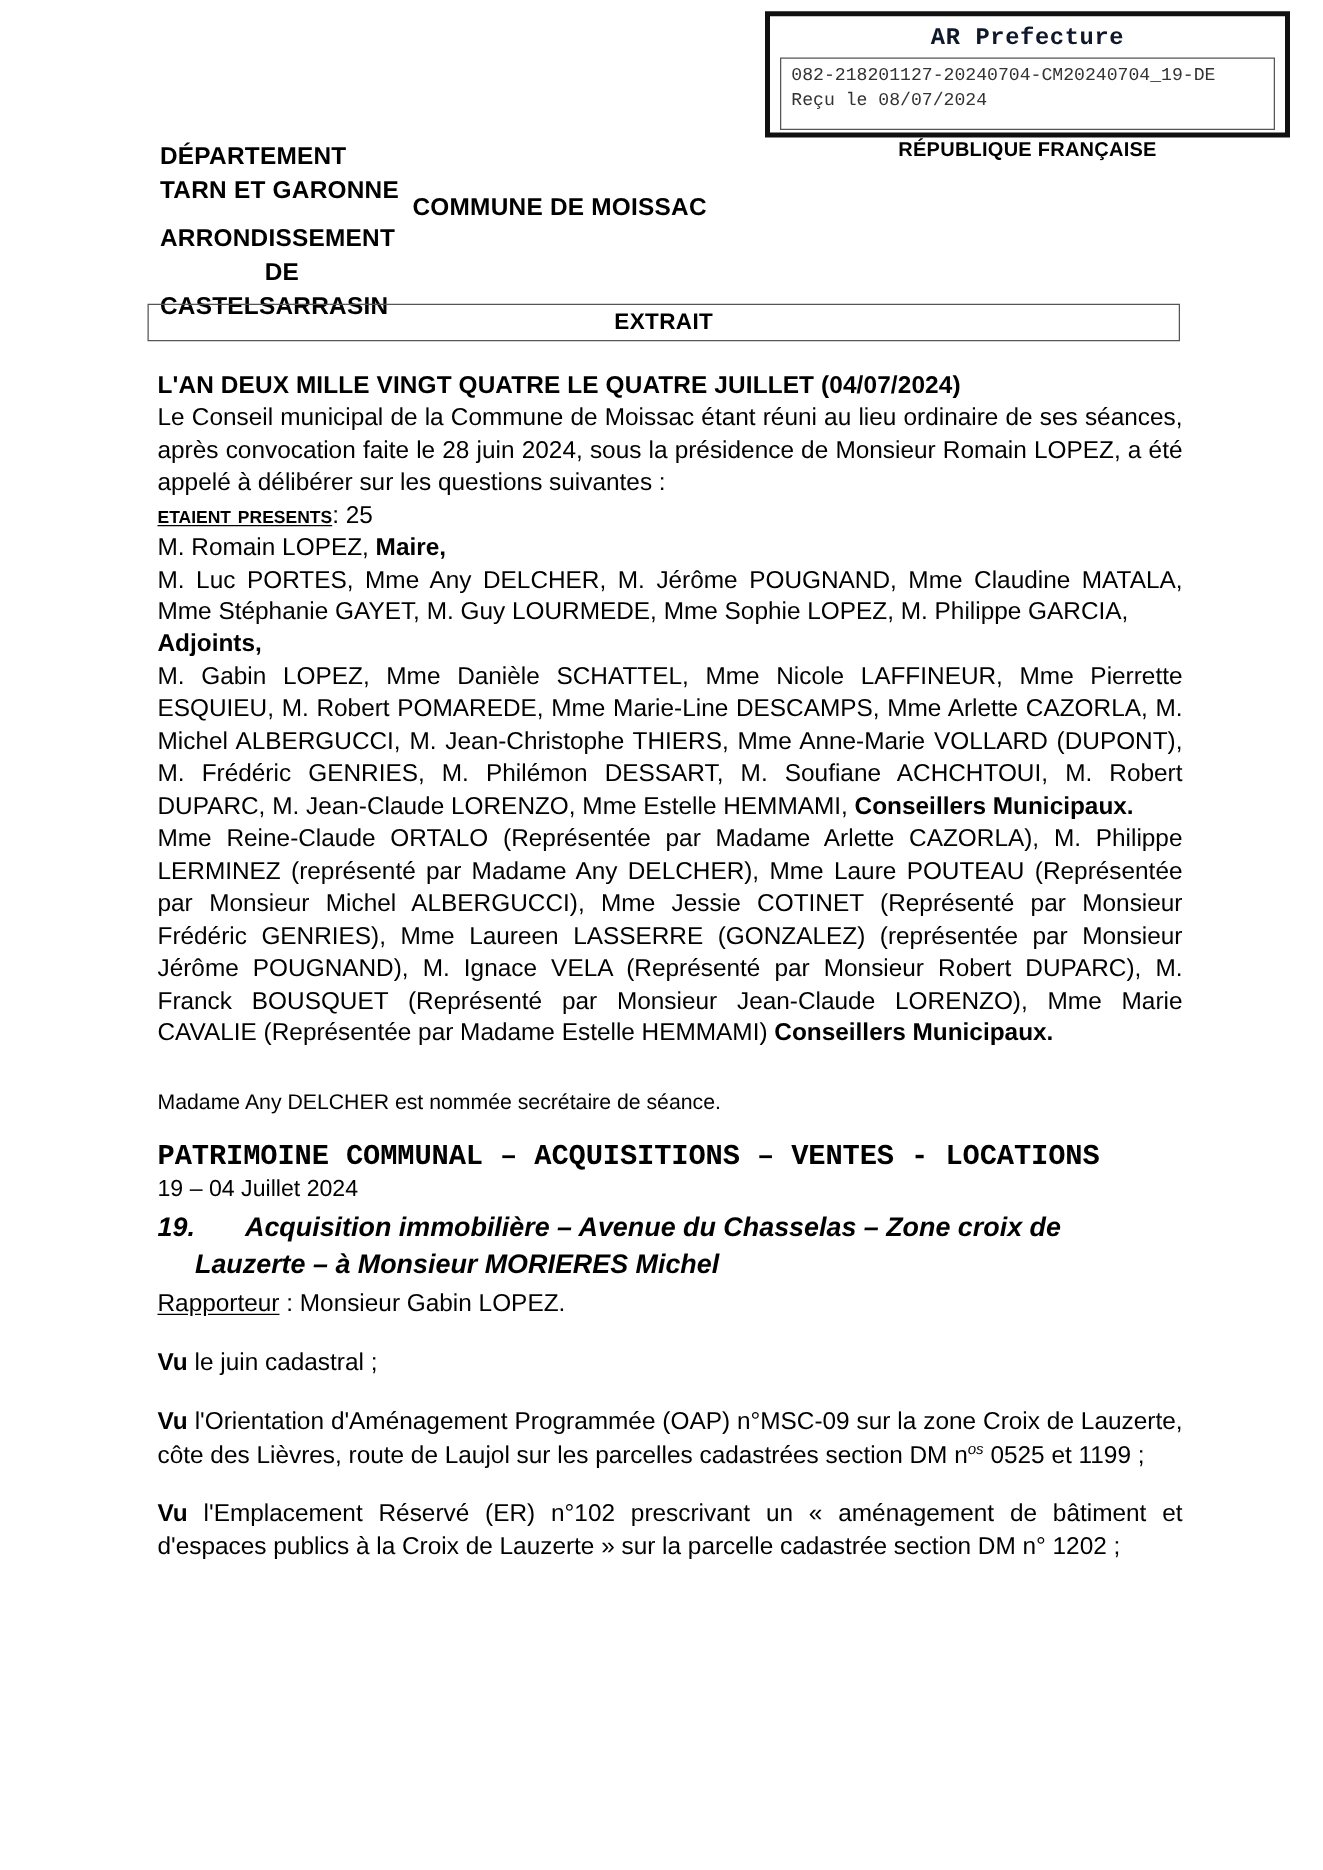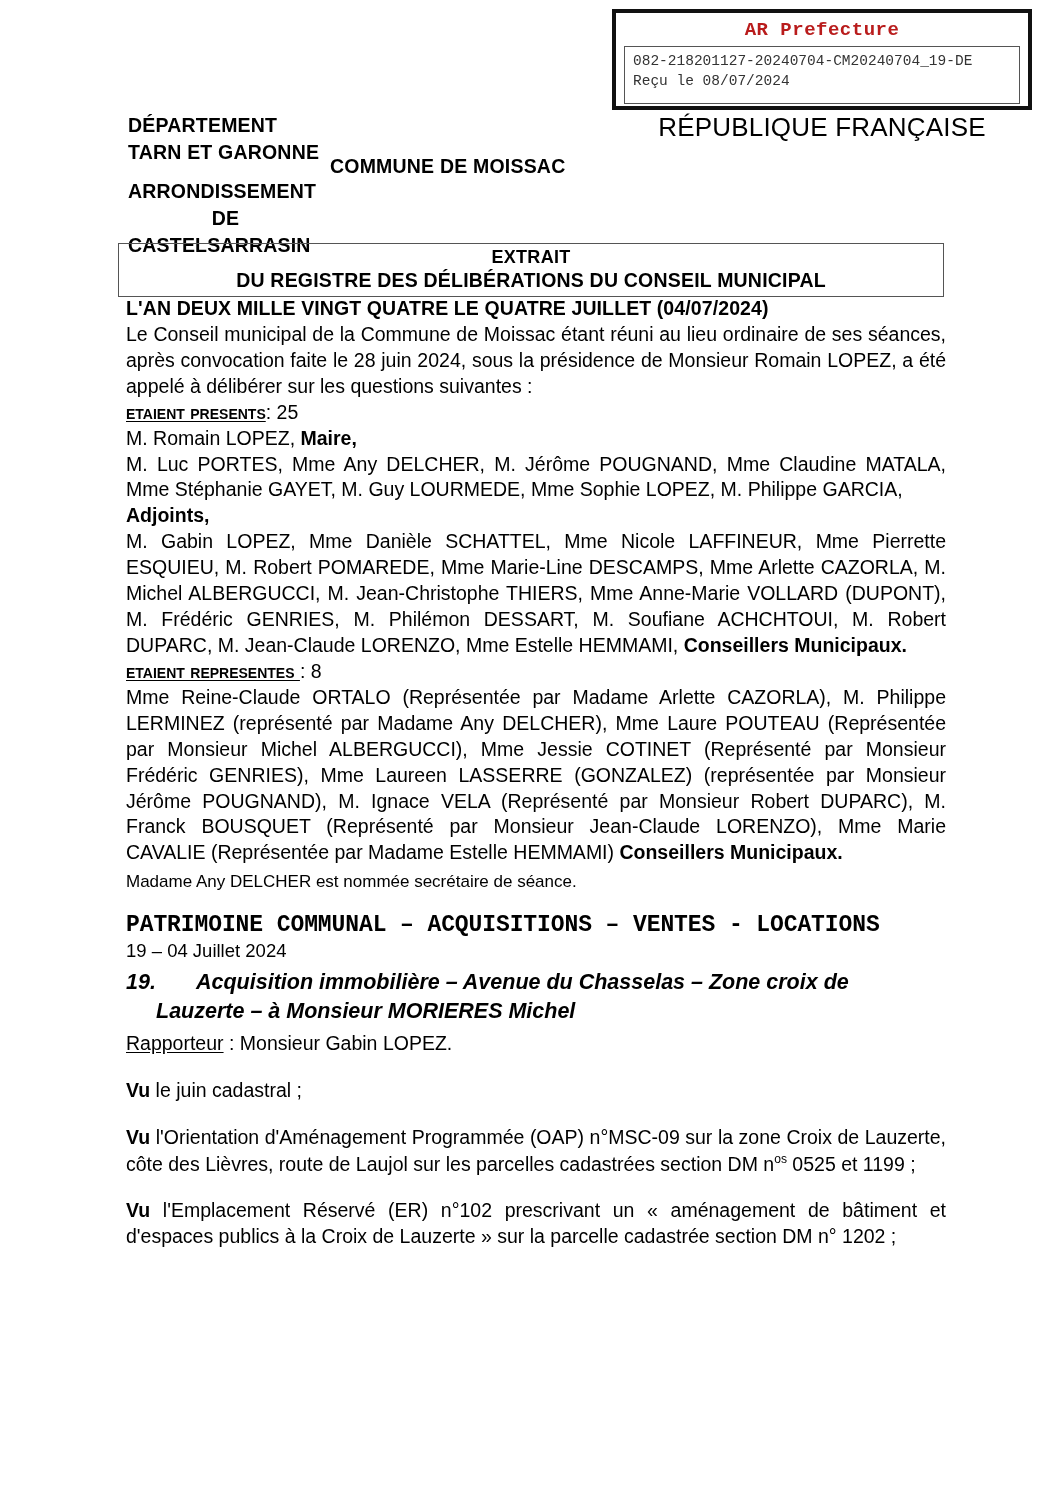--- a/index.html
+++ b/index.html
@@ -31,21 +31,21 @@
     box-sizing: border-box;
     z-index: 5;
   }
   .ar-stamp-title {
     text-align: center;
     font-family: "Liberation Mono", monospace;
     font-weight: bold;
     font-size: 19px;
     letter-spacing: 0.5px;
     margin-top: 6px;
-    color: #b91c1c;
+    color: #0f172a;
   }
   .ar-stamp-body {
     margin: 5px 8px 6px 8px;
     border: 1.5px solid #555;
     padding: 5px 8px 7px 8px;
     font-family: "Liberation Mono", monospace;
     font-size: 14.5px;
     line-height: 1.35;
     color: #333;
     white-space: pre;
@@ -53,22 +53,22 @@
     height: 58px;
   }
 
   
   .republique {
     position: absolute;
     left: 612px;
     top: 112px;
     width: 420px;
     text-align: center;
-    font-size: 26px;
-    font-weight: normal;
+    font-size: 16px;
+    font-weight: bold;
     letter-spacing: 0.2px;
     z-index: 1;
   }
   .dept-block {
     position: absolute;
     left: 128px;
     top: 112px;
     font-size: 19.5px;
     font-weight: bold;
     line-height: 1.38;
@@ -201,21 +201,21 @@
     width: 820px;
     font-size: 19.5px;
     line-height: 1.33;
   }
   .vu-p {
     text-align: justify;
     text-justify: inter-word;
     margin-bottom: 21px;
   }
   .vu-p:last-child { margin-bottom: 0; }
-  sup { font-size: 0.62em; vertical-align: super; }
+  sup { font-size: 0.62em; vertical-align: super; font-style: italic; }
 </style>
 </head>
 <body>
 
 <div class="page">
 
   <div class="ar-stamp">
     <div class="ar-stamp-title">AR Prefecture</div>
     <div class="ar-stamp-body"><span>082-218201127-20240704-CM20240704_19-DE</span>
 <span>Reçu le 08/07/2024</span></div>
@@ -231,32 +231,30 @@
   <div class="arr-block">
     <div>ARRONDISSEMENT</div>
     <div class="arr-center">DE</div>
     <div>CASTELSARRASIN</div>
   </div>
 
   <div class="commune">COMMUNE DE MOISSAC</div>
 
   <div class="extrait-box">
     <div class="extrait-line1">EXTRAIT</div>
-    <div class="extrait-line2">DU REGISTRE DES DÉLIBÉRATIONS DU CONSEIL MUNICIPAL</div>
   </div>
 
   <div class="body-text">
     <div class="ln-bold">L'AN DEUX MILLE VINGT QUATRE LE QUATRE JUILLET (04/07/2024)</div>
     <div class="para-just">Le Conseil municipal de la Commune de Moissac étant réuni au lieu ordinaire de ses séances, après convocation faite le 28 juin 2024, sous la présidence de Monsieur Romain LOPEZ, a été appelé à délibérer sur les questions suivantes :</div>
     <div><span class="smallcaps">Etaient Presents</span><span>: 25</span></div>
     <div><span>M. Romain LOPEZ, </span><span class="b">Maire,</span></div>
     <div class="para-just">M. Luc PORTES, Mme Any DELCHER, M. Jérôme POUGNAND, Mme Claudine MATALA, Mme Stéphanie GAYET, M. Guy LOURMEDE, Mme Sophie LOPEZ, M. Philippe GARCIA,</div>
     <div class="b">Adjoints,</div>
     <div class="para-just"><span>M. Gabin LOPEZ, Mme Danièle SCHATTEL, Mme Nicole LAFFINEUR, Mme Pierrette ESQUIEU, M. Robert POMAREDE, Mme Marie-Line DESCAMPS, Mme Arlette CAZORLA, M. Michel ALBERGUCCI, M. Jean-Christophe THIERS, Mme Anne-Marie VOLLARD (DUPONT), M. Frédéric GENRIES, M. Philémon DESSART, M. Soufiane ACHCHTOUI, M. Robert DUPARC, M. Jean-Claude LORENZO, Mme Estelle HEMMAMI, </span><span class="b">Conseillers Municipaux.</span></div>
-    <div><span class="smallcaps">Etaient Representes </span><span>: 8</span></div>
     <div class="para-just"><span>Mme Reine-Claude ORTALO (Représentée par Madame Arlette CAZORLA), M. Philippe LERMINEZ (représenté par Madame Any DELCHER), Mme Laure POUTEAU (Représentée par Monsieur Michel ALBERGUCCI), Mme Jessie COTINET (Représenté par Monsieur Frédéric GENRIES), Mme Laureen LASSERRE (GONZALEZ) (représentée par Monsieur Jérôme POUGNAND), M. Ignace VELA (Représenté par Monsieur Robert DUPARC), M. Franck BOUSQUET (Représenté par Monsieur Jean-Claude LORENZO), Mme Marie CAVALIE (Représentée par Madame Estelle HEMMAMI) </span><span class="b">Conseillers Municipaux.</span></div>
   </div>
 
   <div class="secretary">Madame Any DELCHER est nommée secrétaire de séance.</div>
 
   <div class="section-title">PATRIMOINE COMMUNAL – ACQUISITIONS – VENTES - LOCATIONS</div>
   <div class="section-sub">19 – 04 Juillet 2024</div>
 
   <div class="item-heading">
     <span class="item-num">19.</span><span>Acquisition immobilière – Avenue du Chasselas – Zone croix de</span>

